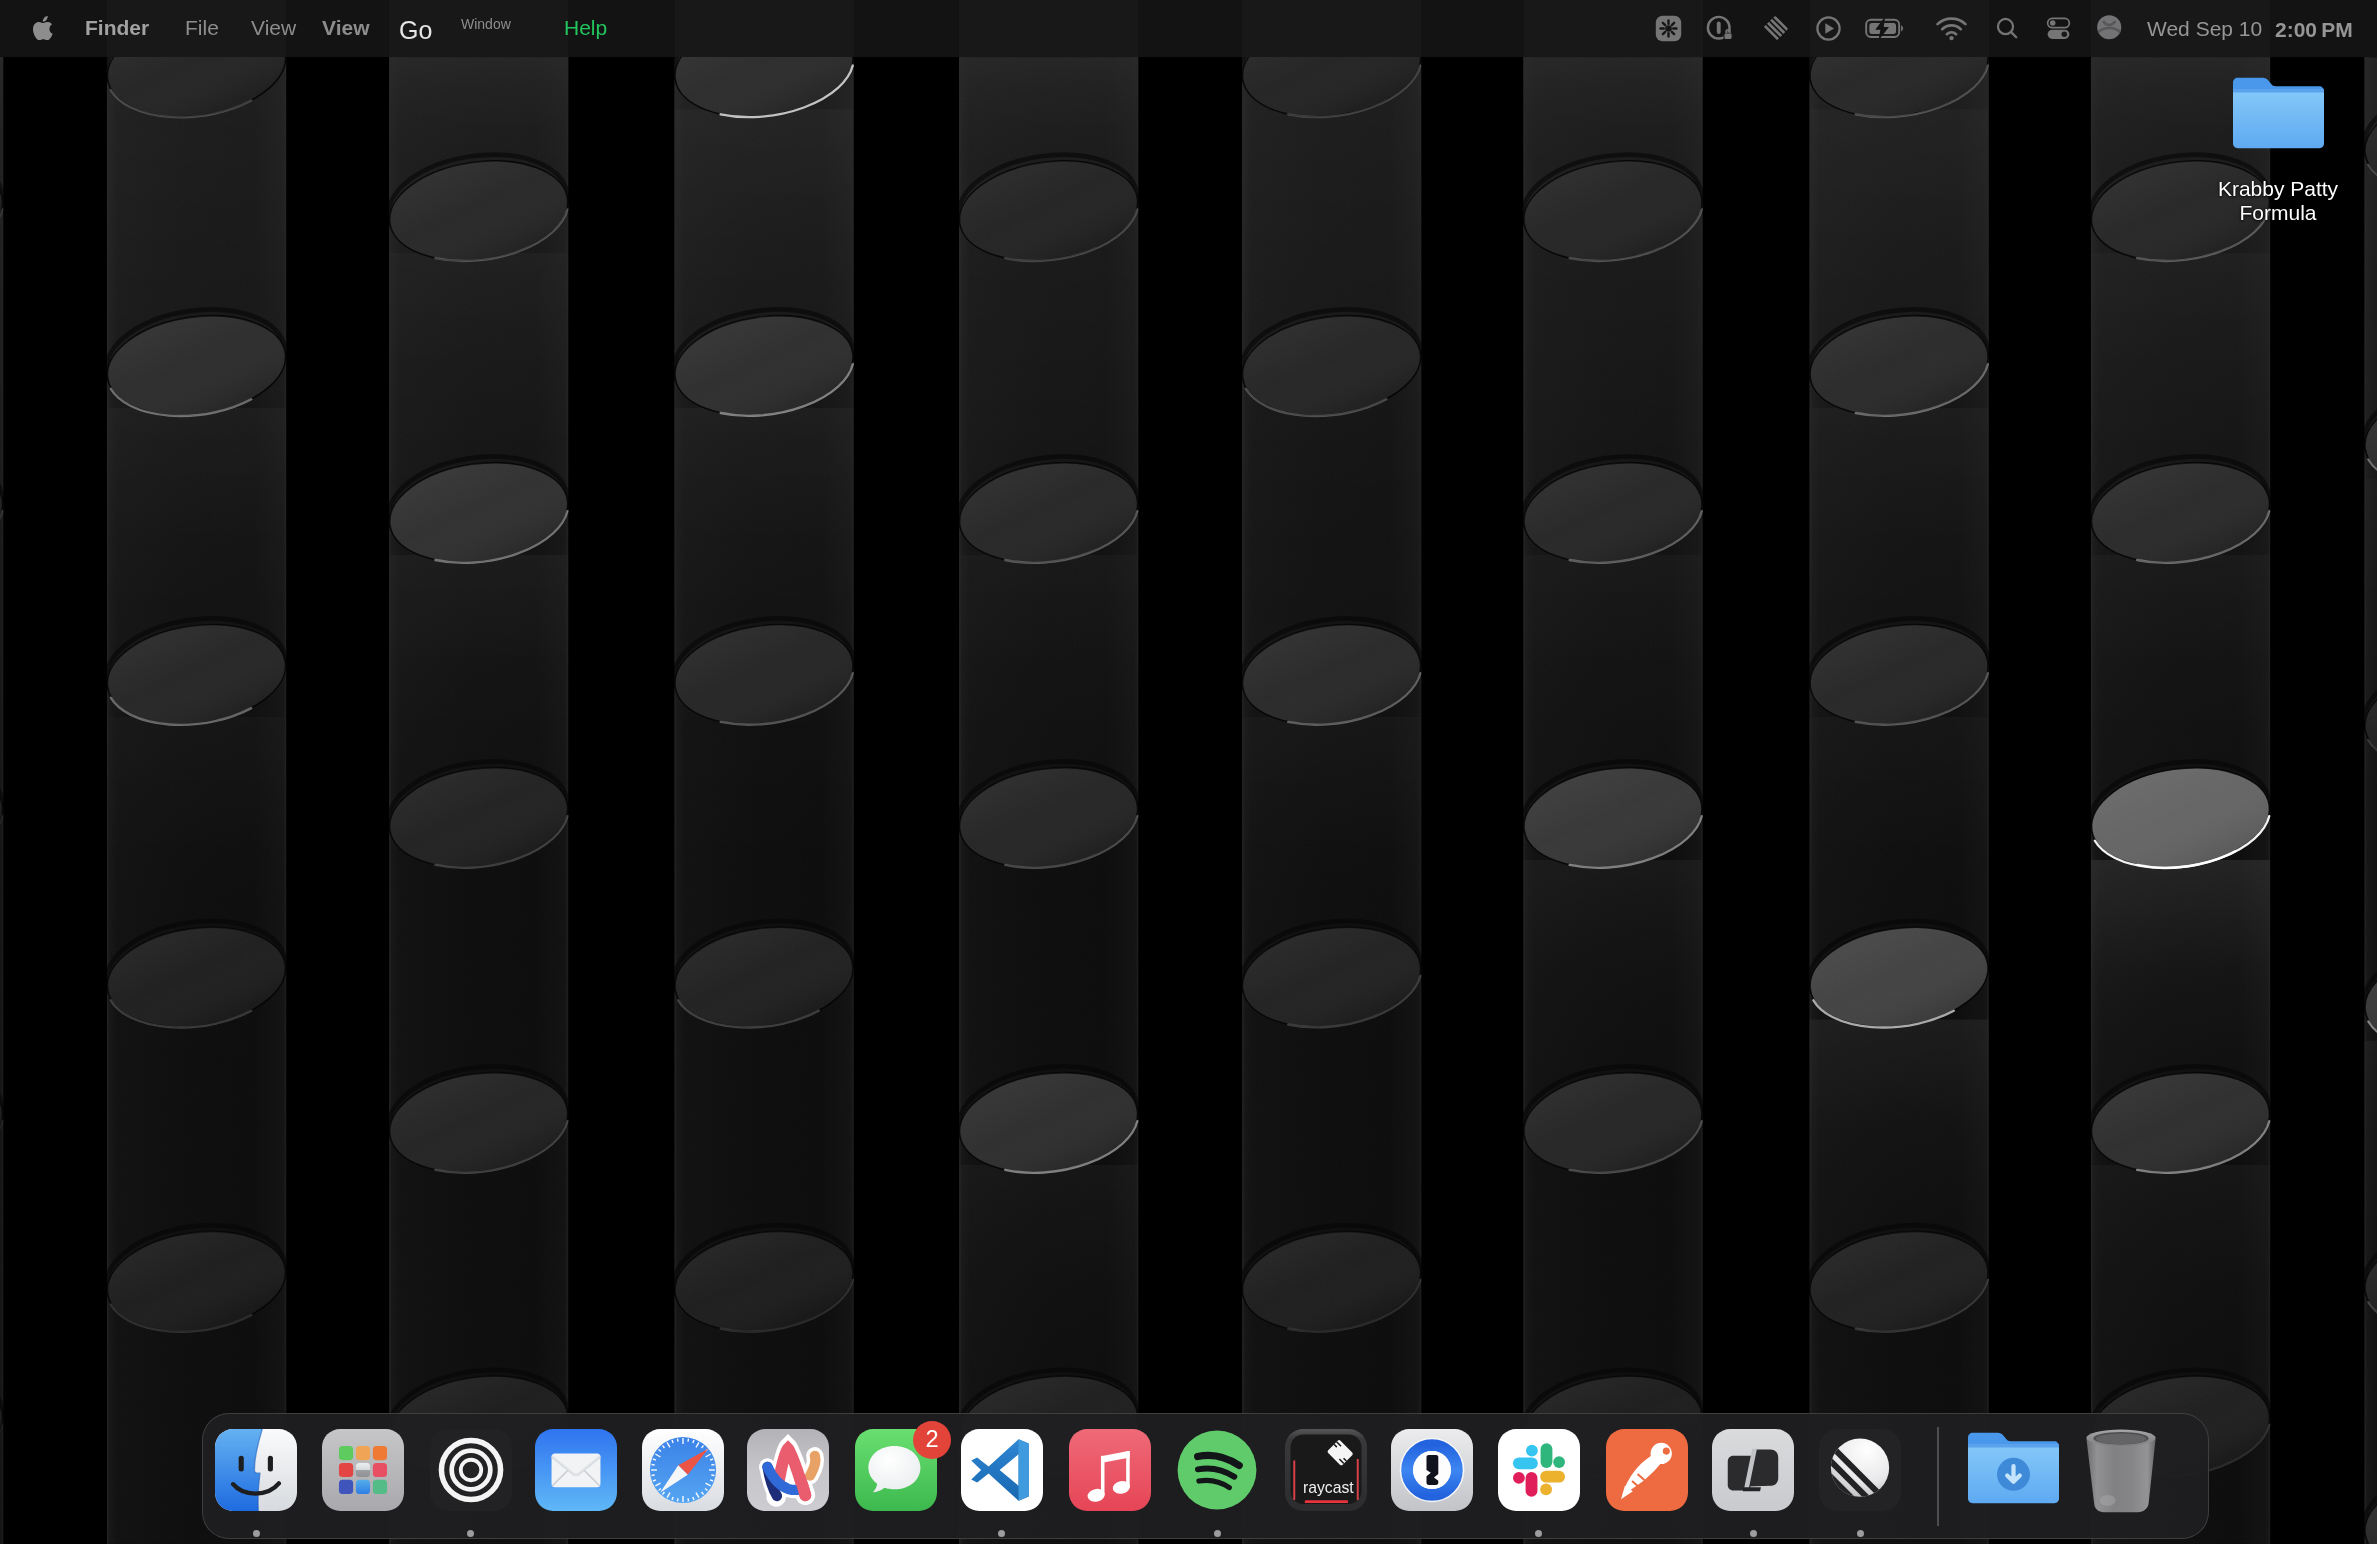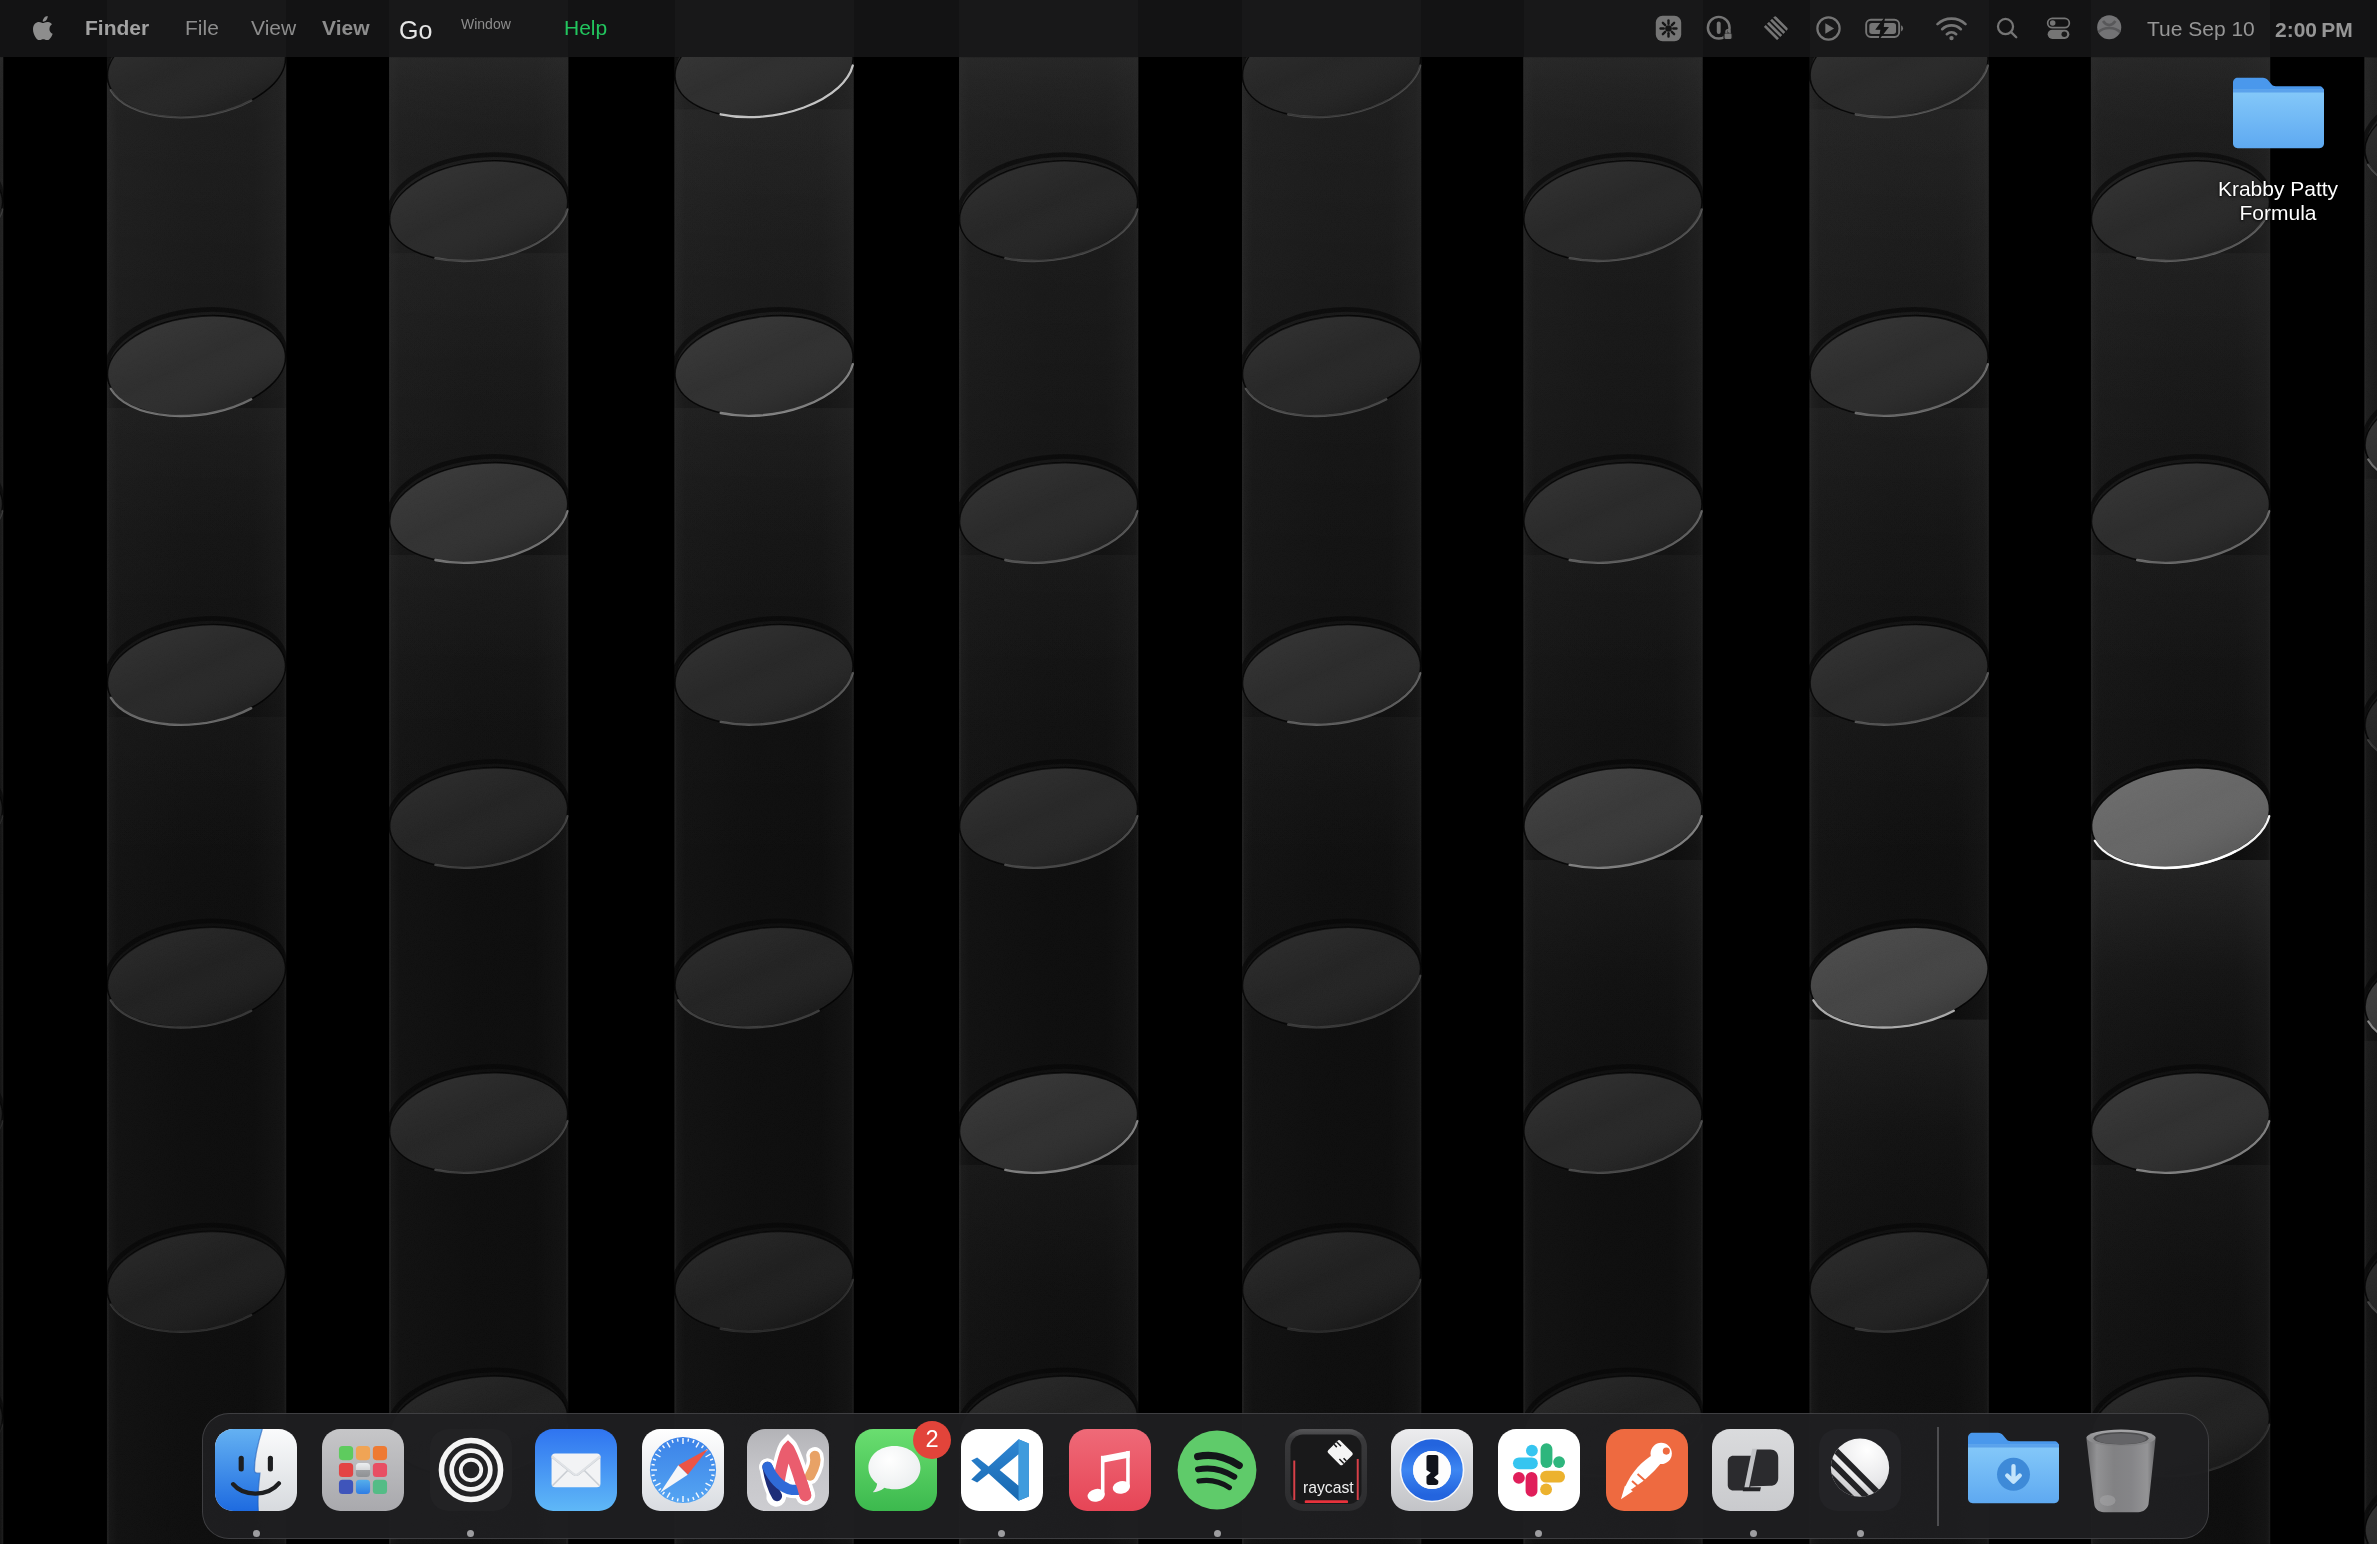--- a/index.html
+++ b/index.html
@@ -636,21 +636,21 @@
           <clipPath id="avc">
             <circle cx="17" cy="17" r="15.5"></circle>
           </clipPath>
         </defs>
  <circle cx="17" cy="17" r="15.5" fill="#737375"></circle>
  <g clip-path="url(#avc)" fill="none" stroke="#58585a" stroke-width="3.5">
   <path d="M2,24 C10,16 24,16 32,24"></path>
   <path d="M9,9 C14,16 20,16 25,9"></path>
  </g>
 </svg>
-<span style="position:absolute;left:2147px;top:16.5px;font-size:21px;font-weight:500;color:#969696">Tue Sep 10</span>
+<span style="position:absolute;left:2147px;top:16.5px;font-size:21px;font-weight:500;color:#969696">Wed Sep 10</span>
 <span style="position:absolute;left:2275px;top:18px;font-size:21px;font-weight:700;color:#969696">2:00 PM</span>
 </div>
 <div style="position:absolute;left:2233px;top:76px;width:91px;height:79px"><svg width="91" height="74" viewBox="0 0 116 94">
         <defs>
 <linearGradient id="fdbd" x1="0" y1="0" x2="0" y2="1">
             <stop offset="0" stop-color="#85c9f9"></stop>
             <stop offset="1" stop-color="#5ea9f1"></stop>
           </linearGradient>
 </defs>
 <path d="M6,2 L38,2 C41,2 43,3 45,5.5 L49,10.5 C50.5,12.3 52,13 54.5,13 L110,13 C113.3,13 116,15.7 116,19 L116,30 L0,30 L0,8 C0,4.7 2.7,2 6,2 Z" fill="#4a98ec"></path>

